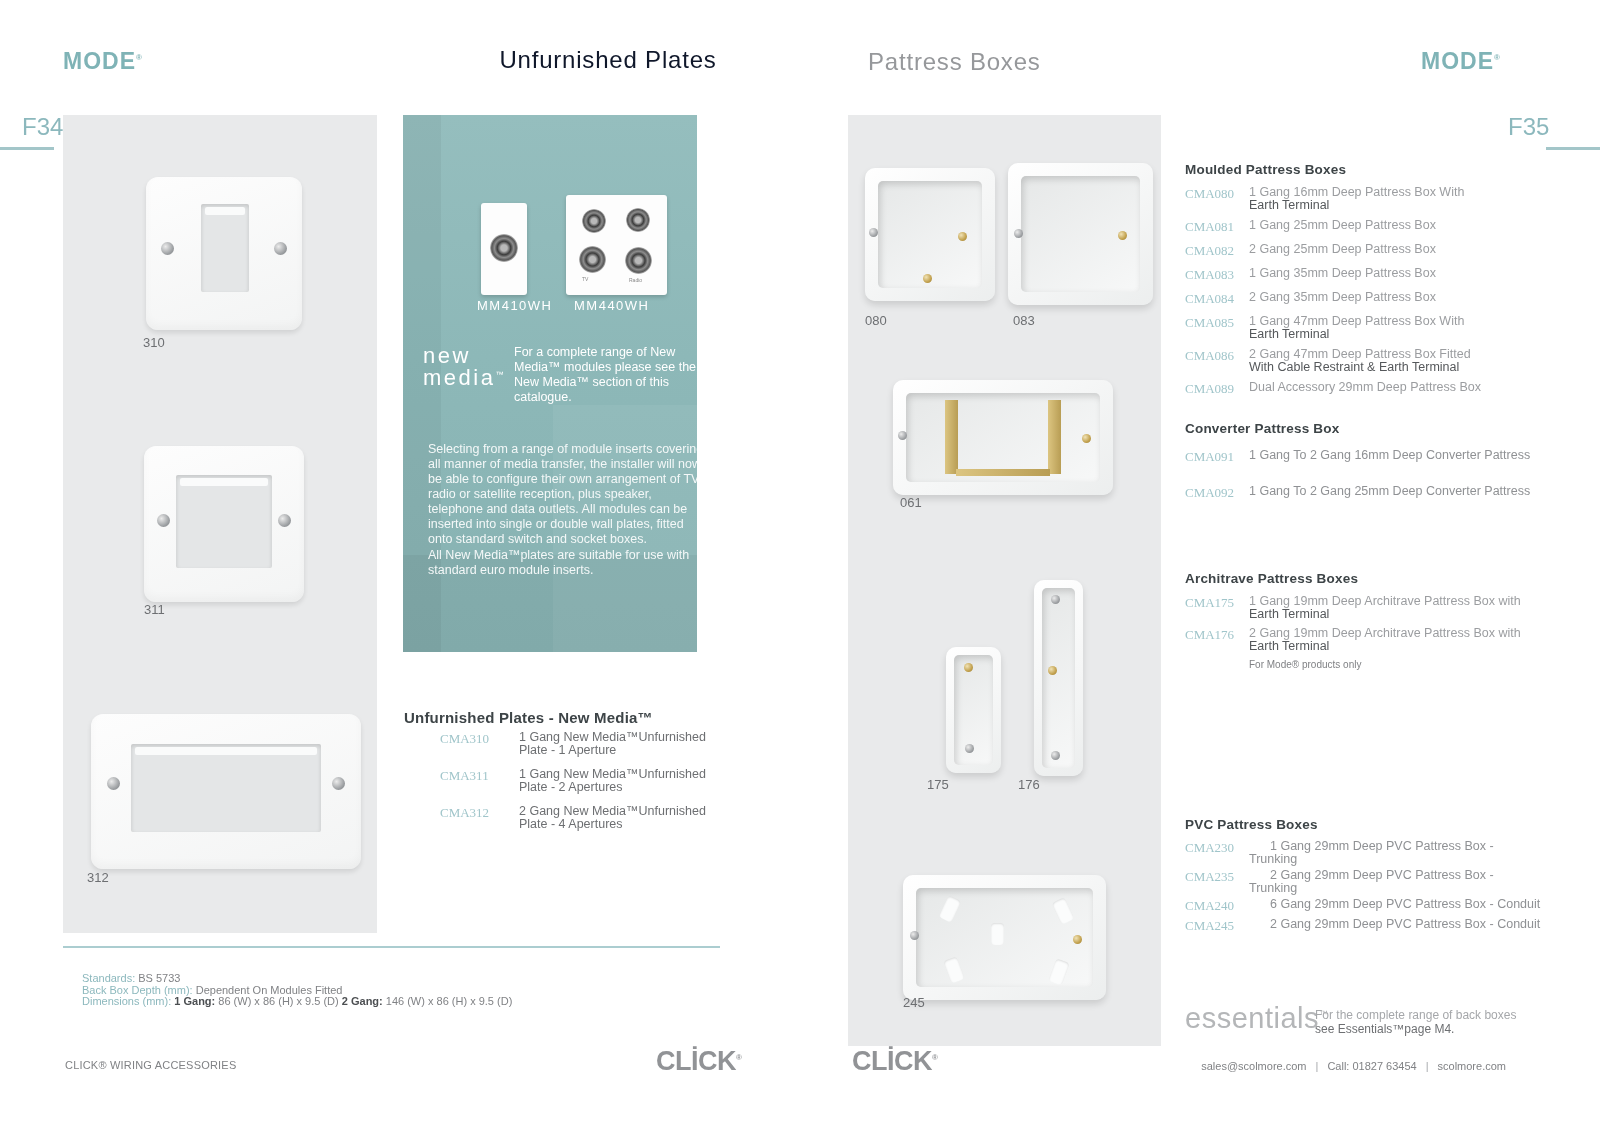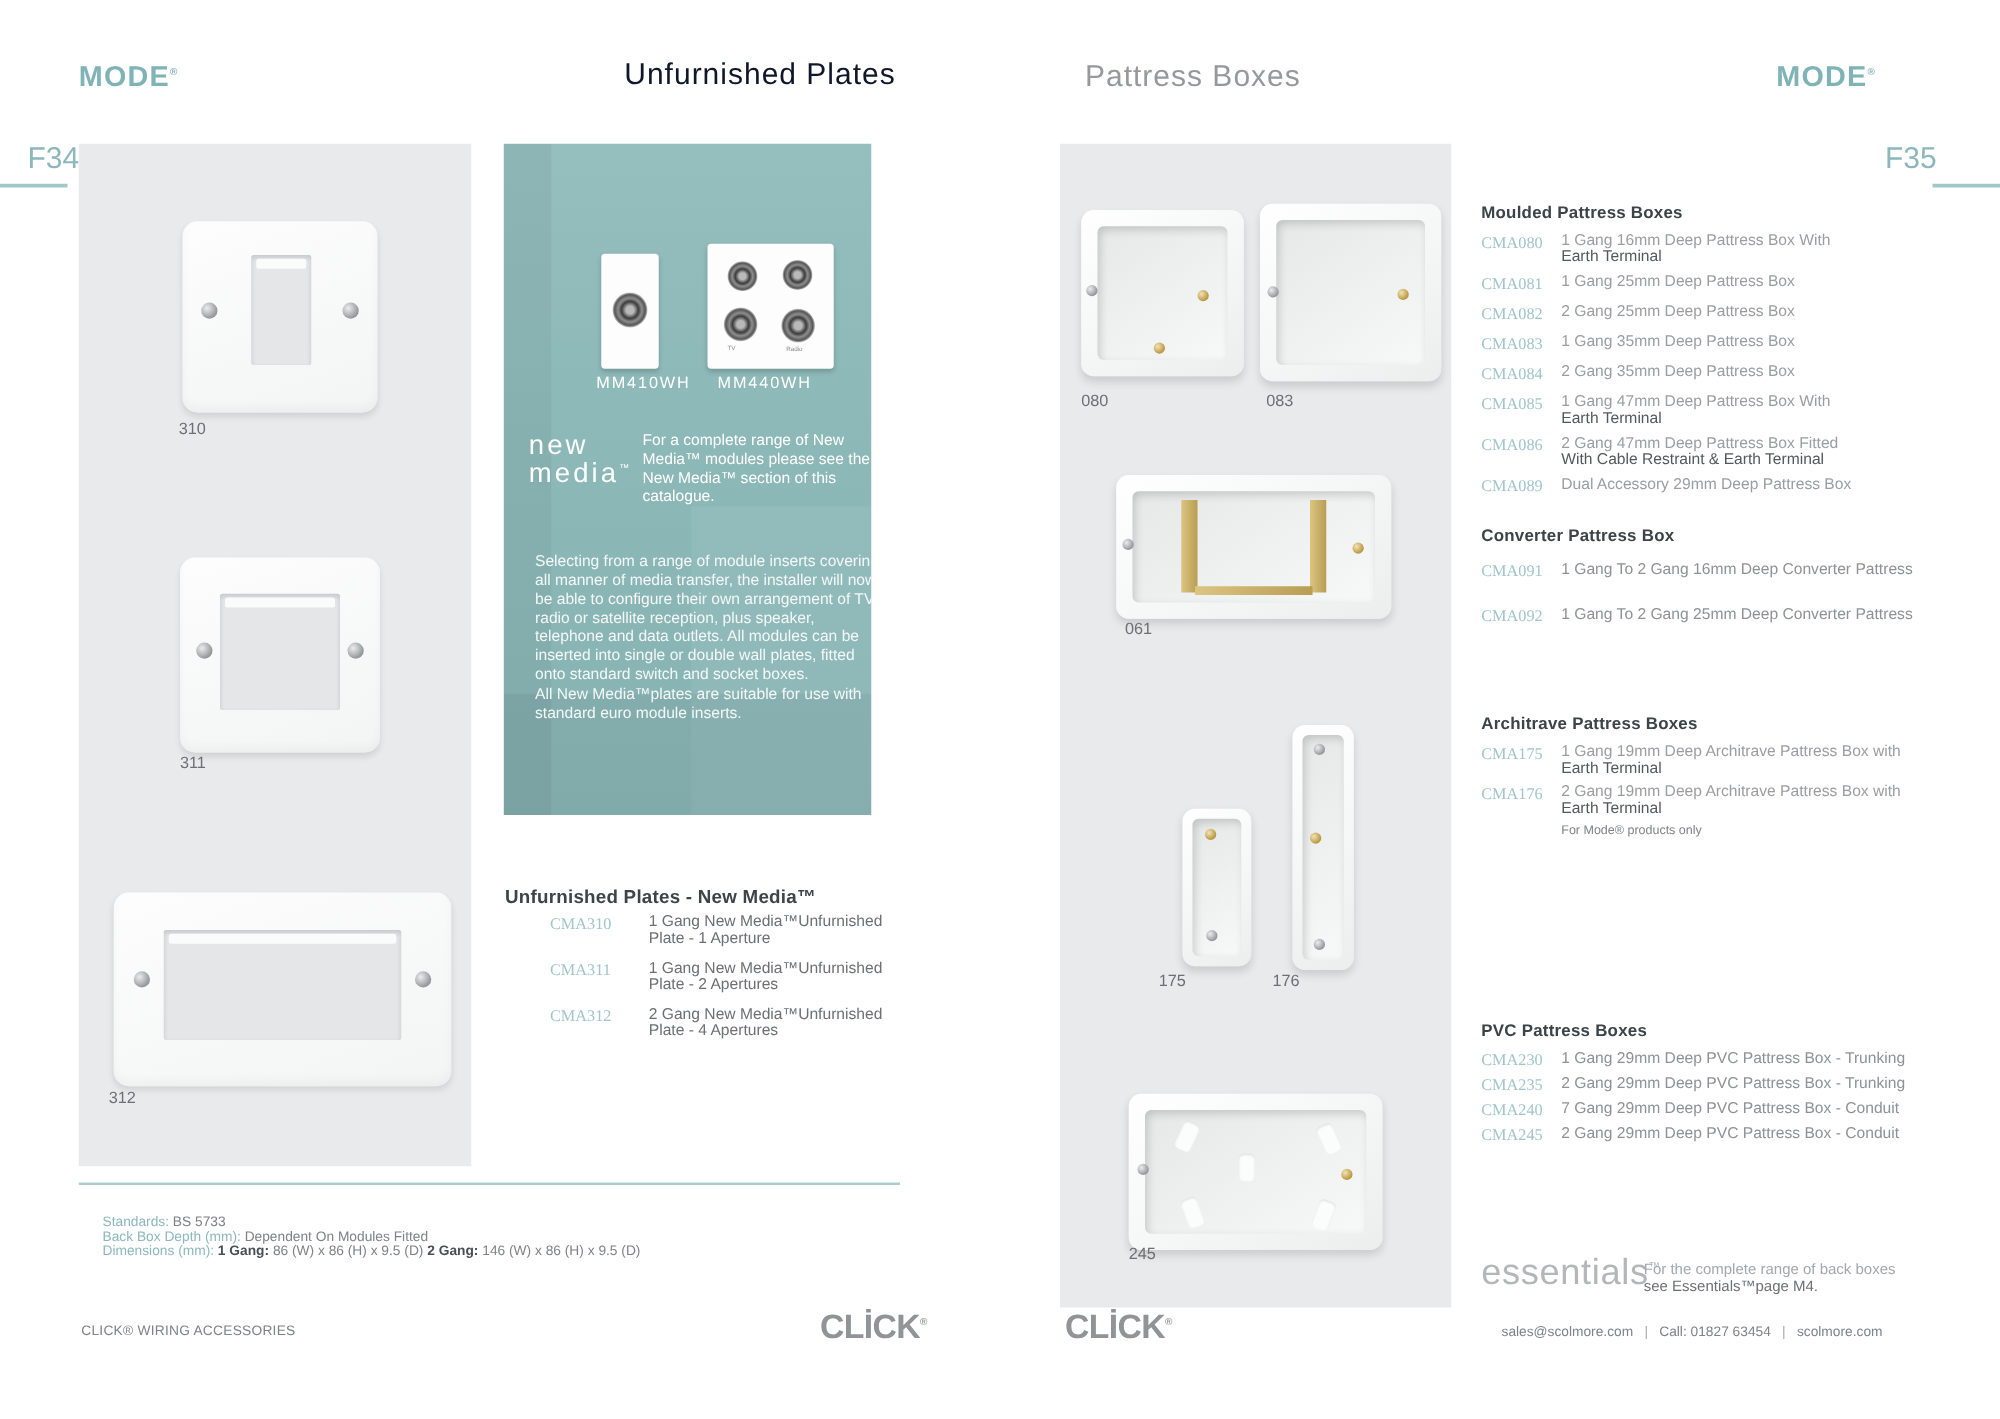--- a/index.html
+++ b/index.html
@@ -81,21 +81,21 @@
   .rsec { position:absolute; left:1185px; width:360px; }
   .rsec .sec-heading { font-size:13.5px; font-weight:bold; color:#3d4447; margin-bottom:9px; letter-spacing:0.2px; }
   .rsec .pdesc { font-size:12.5px; line-height:12.5px; }
   .rsec .l1 { color:#9b9da0; }
   .rsec .l2 { color:#55585b; }
   .sec-moulded { top:162px; } .sec-moulded .prow { margin-bottom:8px; }
   .sec-converter { top:421px; } .sec-converter .sec-heading { margin-bottom:13px; }
   .sec-converter .prow { margin-bottom:20px; } .sec-converter .l1 { color:#8f9194; }
   .sec-architrave { top:571px; } .sec-architrave .prow { margin-bottom:7px; }
   .sec-pvc { top:817px; } .sec-pvc .sec-heading { margin-bottom:8px; }
-  .sec-pvc .prow { margin-bottom:4px; } .sec-pvc .l1 { color:#8f9194; }
+  .sec-pvc .prow { margin-bottom:4px; } .sec-pvc .l1 { color:#8f9194;margin-left:21px; }
   .pnote { margin-left:64px; margin-top:2px; font-size:10px; color:#808285; }
 
   
   .divider-left { position:absolute; left:63px; top:946px; width:657px; height:2px; background:#abcdd0; }
   .specs { position:absolute; left:82px; top:973px; font-size:11px; line-height:11.5px; color:#808285; }
   .spec-label { color:#8cb8bd; }
   .spec-bold { color:#4c4f52; font-weight:bold; }
 
   
   .foot-left { position:absolute; left:65px; top:1059px; font-size:11px; color:#808285; letter-spacing:0.2px; }
@@ -321,21 +321,21 @@
     <div class="prow">
         <span class="pcode">CMA230</span>
         <span class="pdesc"><span class="l1">1 Gang 29mm Deep PVC Pattress Box - Trunking</span></span>
       </div>
     <div class="prow">
         <span class="pcode">CMA235</span>
         <span class="pdesc"><span class="l1">2 Gang 29mm Deep PVC Pattress Box - Trunking</span></span>
       </div>
     <div class="prow">
         <span class="pcode">CMA240</span>
-        <span class="pdesc"><span class="l1">7 Gang 29mm Deep PVC Pattress Box - Conduit</span></span>
+        <span class="pdesc"><span class="l1">6 Gang 29mm Deep PVC Pattress Box - Conduit</span></span>
       </div>
     <div class="prow">
         <span class="pcode">CMA245</span>
         <span class="pdesc"><span class="l1">2 Gang 29mm Deep PVC Pattress Box - Conduit</span></span>
       </div>
   </div>
 
   <div class="ess-logo"><span>essentials</span><span class="ess-tm">™</span></div>
   <div class="ess-text">
     <div class="ess-l1">For the complete range of back boxes</div>

